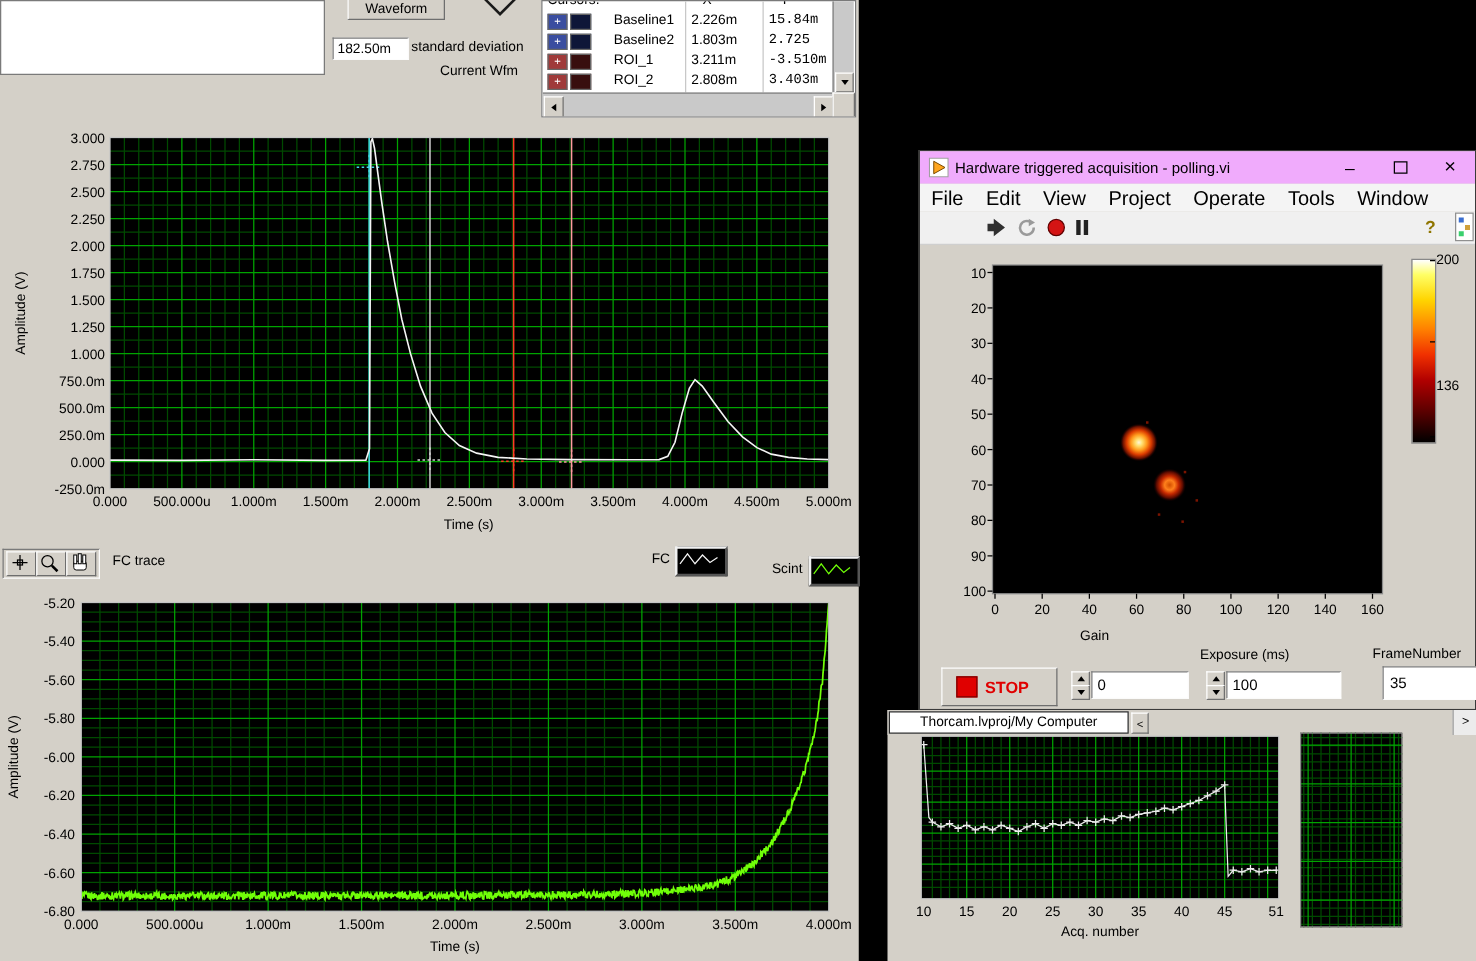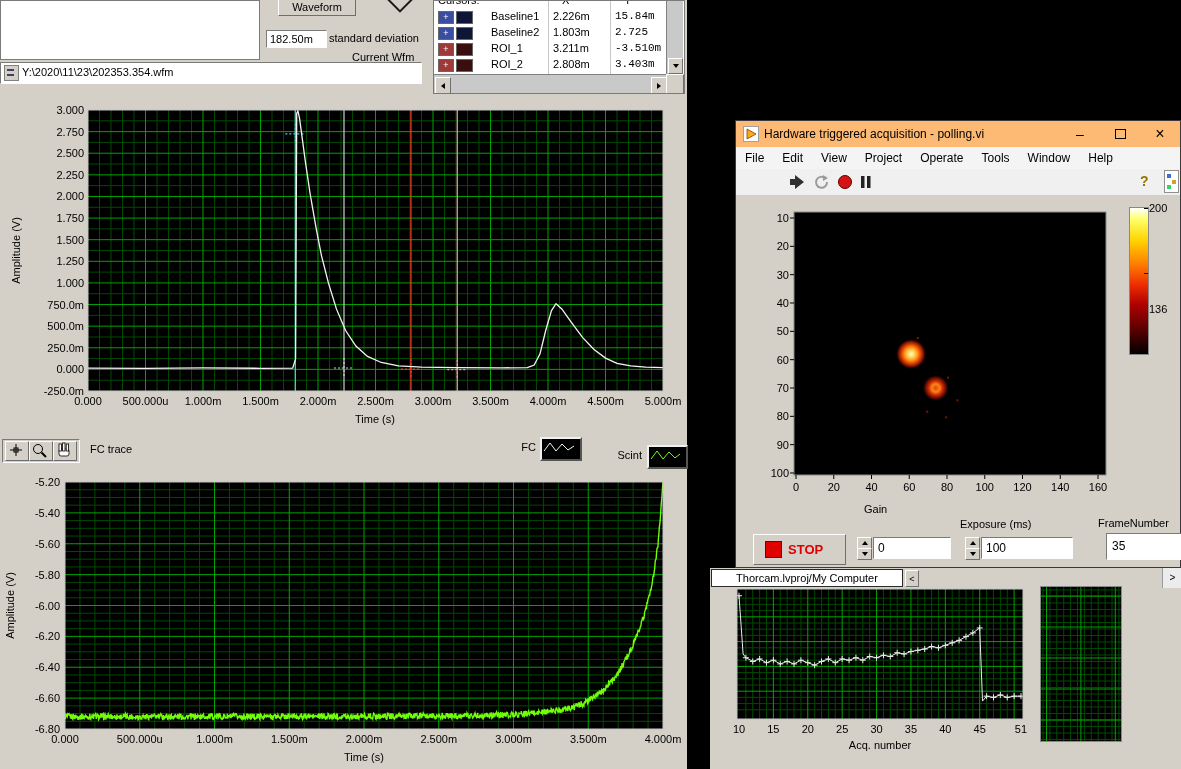--- a/index.html
+++ b/index.html
@@ -2,37 +2,37 @@
 <html><head>
 <meta charset="utf-8">
 <style>
   html,body{margin:0;padding:0;background:#000;}
   #root{position:relative;width:1181px;height:769px;background:#000;overflow:hidden;
         font-family:"Liberation Sans",sans-serif;font-size:11px;color:#000;}
   .abs{position:absolute;}
   .sunken{background:#fff;border:1px solid;border-color:#7a7a7a #fdfdfd #fdfdfd #7a7a7a;}
   .raised{background:#d4d0c8;border:1px solid;border-color:#fdfdfd #6e6e6e #6e6e6e #fdfdfd;}
   #left-panel{left:0;top:0;width:687px;height:769px;background:#d4d0c8;}
-  .menu-item{display:inline-block;padding:4px 9px;font-size:12px;}
+  .menu-item{display:inline-block;padding:4px 9px;font-size:16px;}
   .cap{position:absolute;top:0;width:40px;height:26px;display:flex;align-items:center;justify-content:center;font-size:14px;}
   .crow{position:absolute;left:0;width:232px;height:16px;font-size:11px;line-height:15px;}
   .ci1{position:absolute;left:4px;top:2px;width:14px;height:11px;border:1px solid #666;color:#fff;font-size:9px;line-height:10px;text-align:center;}
   .ci2{position:absolute;left:22px;top:2px;width:15px;height:11px;border:1px solid #666;}
   .cname{position:absolute;left:57px;}
   .cx{position:absolute;left:119px;}
   .cy{position:absolute;left:181px;font-family:Liberation Mono, monospace;}
   .th{position:absolute;top:-7px;font-size:11px;}
   .cdiv{position:absolute;top:0;height:73px;width:1px;background:#c8c8c8;}
   .sbtn{position:absolute;display:flex;align-items:center;justify-content:center;background:#d4d0c8;border:1px solid;border-color:#fff #707070 #707070 #fff;}
   .tu{width:0;height:0;border-left:3px solid transparent;border-right:3px solid transparent;border-bottom:4px solid #000;}
   .td{width:0;height:0;border-left:3px solid transparent;border-right:3px solid transparent;border-top:4px solid #000;}
   .tl{width:0;height:0;border-top:3px solid transparent;border-bottom:3px solid transparent;border-right:4px solid #000;}
   .tr{width:0;height:0;border-top:3px solid transparent;border-bottom:3px solid transparent;border-left:4px solid #000;}
   #win{left:735px;top:120px;width:444px;height:446px;border:1px solid #3a3a3a;background:#d4d0c8;}
-  #titlebar{position:absolute;left:0;top:0;width:100%;height:26px;background:#fdba74;}
+  #titlebar{position:absolute;left:0;top:0;width:100%;height:26px;background:#f0abfc;}
   #menubar{position:absolute;left:0;top:26px;width:100%;height:22px;background:#f4f4f4;}
   #toolbar{position:absolute;left:0;top:48px;width:100%;height:26px;background:#f0f0f0;border-bottom:1px solid #cfcfcf;}
   #fp{position:absolute;left:0;top:75px;width:100%;height:371px;background:#d4d0c8;}
   #bgwin{left:710px;top:568px;width:471px;height:201px;background:#d4d0c8;}
   .ramp-label{position:absolute;left:413px;width:32px;font-size:11px;}
   .rtick{position:absolute;left:408px;width:4px;height:1px;background:#000;}
   svg{position:absolute;}
 </style>
 </head>
 <body>
@@ -98,27 +98,20 @@
         <div class="sbtn" style="left:1px;top:2px;width:14px;height:15px;">
             <div class="tl"></div>
           </div>
         <div class="sbtn" style="left:217px;top:2px;width:14px;height:15px;">
             <div class="tr"></div>
           </div>
       </div>
       <div class="abs raised" style="left:232px;top:73px;width:16px;height:19px;"></div>
     </div>
 
-    <div class="abs sunken" style="left:0;top:62px;width:420px;height:20px;">
-      <span class="abs" style="left:3px;top:2px;width:13px;height:14px;background:#d4d0c8;border:1px solid #808080;">
-        <span class="abs" style="left:2px;top:3px;width:7px;height:2px;background:#404060;"></span>
-        <span class="abs" style="left:2px;top:8px;width:7px;height:2px;background:#404060;"></span>
-      </span>
-      <span class="abs" style="left:21px;top:3px;">Y:\2020\11\23\202353.354.wfm</span>
-    </div>
 
     <svg id="g1" width="687" height="342" style="left:0;top:96px;">
         <rect x="88" y="14" width="575" height="281" fill="#000"></rect>
         <defs>
           <clipPath id="cp1">
             <rect x="88" y="14" width="575" height="281"></rect>
           </clipPath>
         </defs>
         <g>
           <line x1="99.5" y1="14" x2="99.5" y2="295" stroke="#004a00" stroke-width="1"></line>

